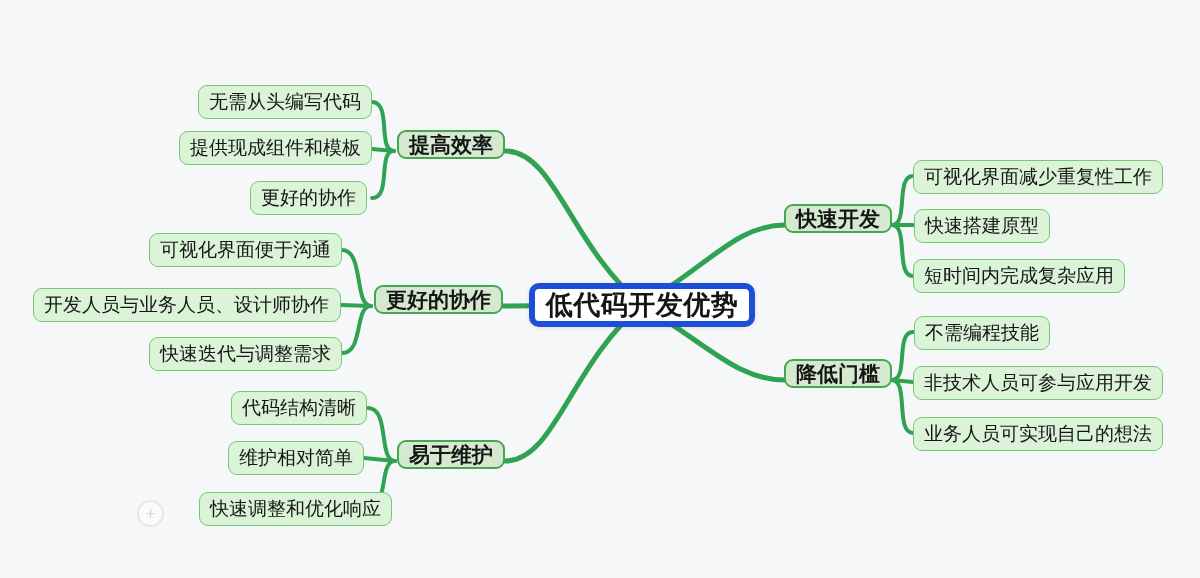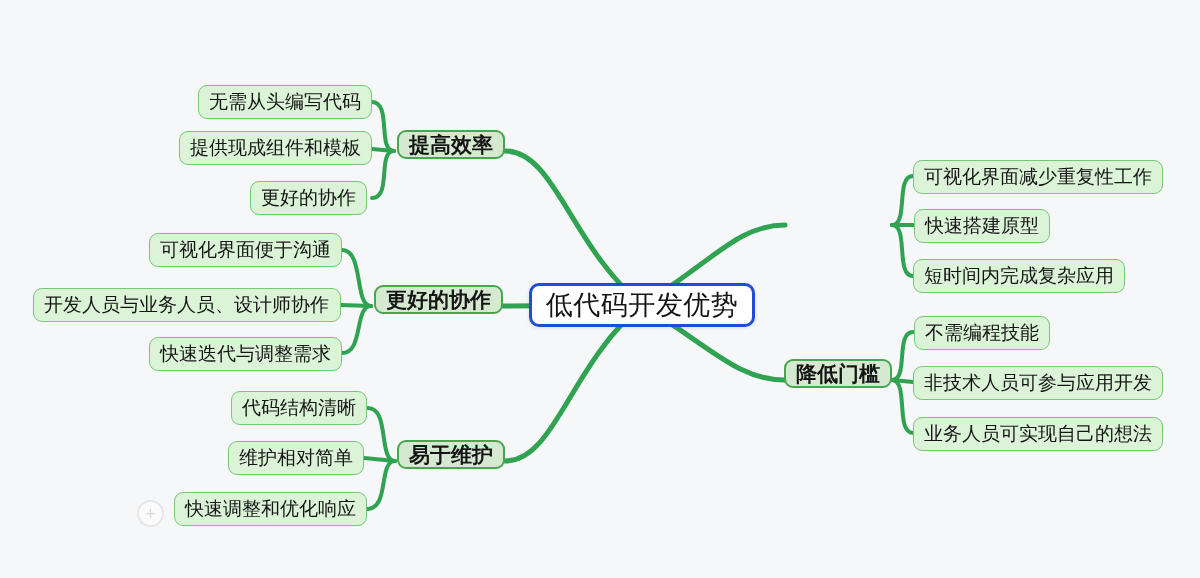--- a/index.html
+++ b/index.html
@@ -12,23 +12,23 @@
   svg.edges path { fill:none; stroke:#2fa351; stroke-linecap:round; }
   svg.edges path.main { stroke-width:5; }
   svg.edges path.sub  { stroke-width:4; }
 
   .node {
     position:absolute; box-sizing:border-box;
     display:flex; align-items:center; justify-content:center;
     color:#151515; white-space:nowrap;
   }
   .center-node {
-    background:#ffffff; border:3px solid #1d4ed8; border-radius:10px;
+    background:#ffffff; border:6px solid #1d4ed8; border-radius:10px;
     box-shadow:0 1px 4px rgba(0,0,0,0.10);
-    font-weight:normal; font-size:27px; letter-spacing:0.5px;
+    font-weight:bold; font-size:27px; letter-spacing:0.5px;
   }
   .branch-node {
     background:#d5e9d0; border:2px solid #48a64f; border-radius:9px;
     font-weight:bold; font-size:21px; padding:0 10px; height:29px;
   }
   .leaf-node {
     background:#dbf3d7; border:1.5px solid #76c877; border-radius:9px;
     font-size:19px; padding:0 10px; height:34px;
   }
   .leaf-node.wrap {
@@ -75,33 +75,34 @@
     <path class="sub" d="M892,380 L913,382" stroke="#2fa351"></path>
     <path class="sub" d="M892,380 C909,380 895,433 913,433" stroke="#2fa351"></path>
   </svg>
 
   <div class="node center-node" style="left:529px; top:283px; width:226px; height:44px;">低代码开发优势</div>
 
   <div class="node branch-node" style="right:695px; top:130px;">提高效率</div>
   <div class="node branch-node" style="right:697px; top:285px;">更好的协作</div>
   <div class="node branch-node" style="right:695px; top:440px;">易于维护</div>
 
+  <div class="node branch-node" style="left:784px; top:204px;">快速开发</div>
   <div class="node branch-node" style="left:784px; top:359px;">降低门槛</div>
 
   <div class="node leaf-node" style="right:828px; top:85px;">无需从头编写代码</div>
   <div class="node leaf-node" style="right:828px; top:131px;">提供现成组件和模板</div>
   <div class="node leaf-node" style="right:833px; top:181px;">更好的协作</div>
 
   <div class="node leaf-node" style="right:858px; top:233px;">可视化界面便于沟通</div>
   <div class="node leaf-node wrap" style="right:859px; top:288px; width:308px; height:34px;">开发人员与业务人员、设计师协作</div>
   <div class="node leaf-node" style="right:858px; top:337px;">快速迭代与调整需求</div>
 
   <div class="node leaf-node" style="right:833px; top:391px;margin-left:8px;">代码结构清晰</div>
   <div class="node leaf-node" style="right:836px; top:441px;">维护相对简单</div>
-  <div class="node leaf-node" style="right:833px; top:492px;">快速调整和优化响应</div>
+  <div class="node leaf-node" style="right:808px; top:492px;">快速调整和优化响应</div>
 
   <div class="node leaf-node" style="left:913px; top:160px;">可视化界面减少重复性工作</div>
   <div class="node leaf-node" style="left:914px; top:209px;">快速搭建原型</div>
   <div class="node leaf-node" style="left:913px; top:259px;">短时间内完成复杂应用</div>
 
   <div class="node leaf-node" style="left:914px; top:316px;">不需编程技能</div>
   <div class="node leaf-node" style="left:913px; top:366px;">非技术人员可参与应用开发</div>
   <div class="node leaf-node" style="left:913px; top:417px;">业务人员可实现自己的想法</div>
 
   <div class="add-button">

